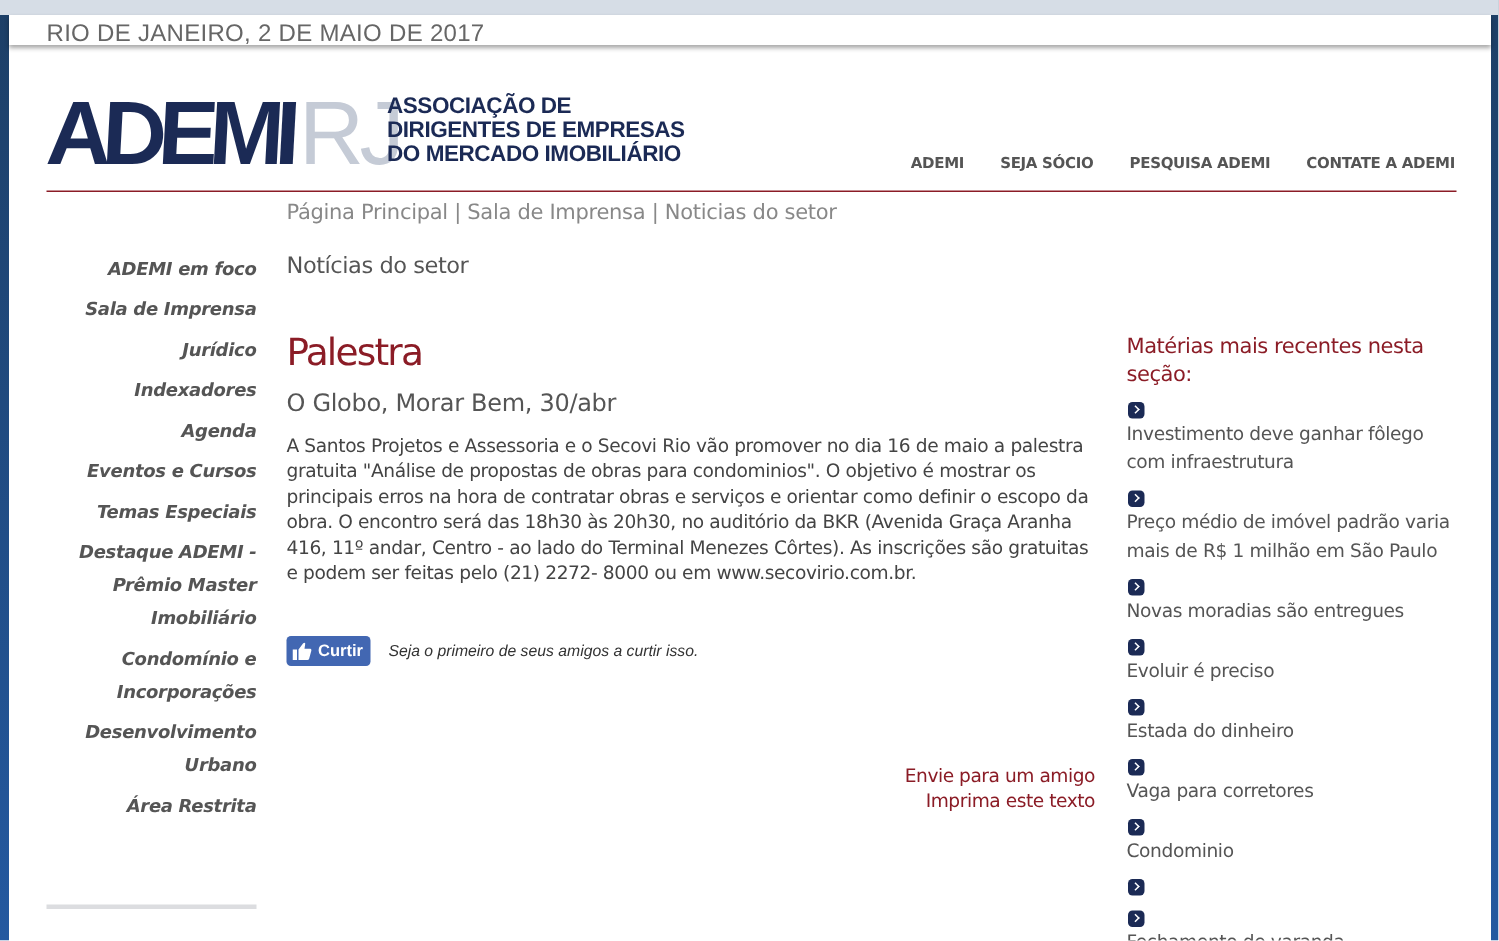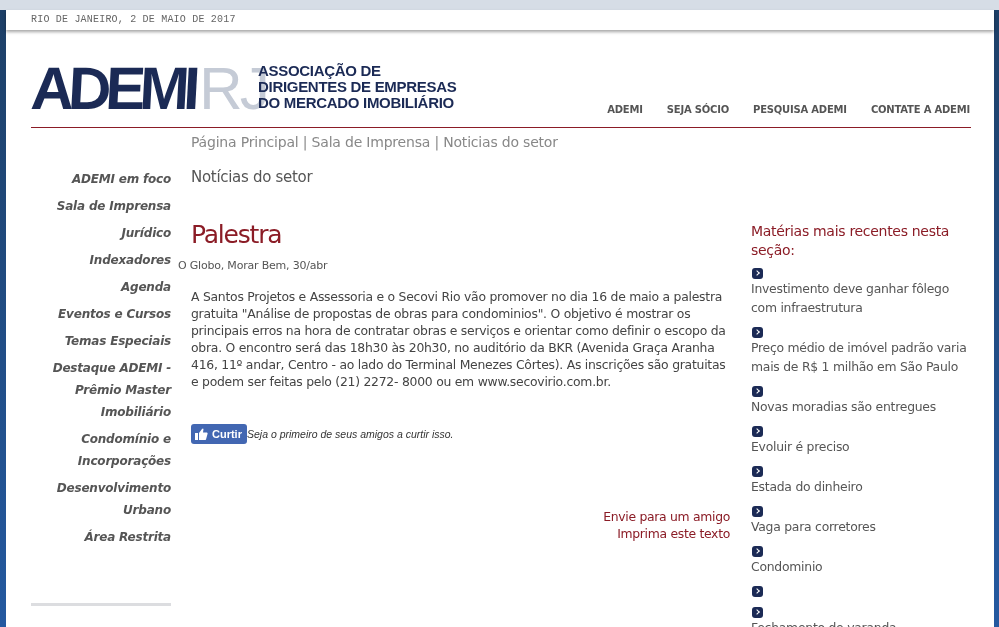--- a/index.html
+++ b/index.html
@@ -9,22 +9,22 @@
     font-family:"DejaVu Sans", sans-serif;
     color:#555;
   }
   .edge-left { position:absolute; left:0; top:0; width:6px; height:627px;
     background:linear-gradient(to bottom,#1d3f66,#2459a0); }
   .edge-right { position:absolute; right:0; top:0; width:5px; height:627px;
     background:linear-gradient(to bottom,#1d3f66,#2459a0); }
   .topbar-strip { position:absolute; left:0; top:0; width:999px; height:10px; background:#d6dde6; }
   .datebar { position:absolute; left:6px; top:10px; width:988px; height:20px; background:#fff;
     box-shadow:0 2px 3px rgba(0,0,0,0.35); }
-  .date-text { position:absolute; left:25px; top:4px; font-family:Liberation Mono, monospace;
-    font-size:10px; color:#666; letter-spacing:0.2px; }
+  .date-text { position:absolute; left:25px; top:4px; font-family:Liberation Sans, sans-serif;
+    font-size:16px; color:#666; letter-spacing:0.2px; }
 
   .logo { position:absolute; left:30px; top:62px; height:52px; display:flex; align-items:flex-end; }
   .logo-ademi { font-family:"Liberation Sans", sans-serif; font-weight:bold; font-size:60px; line-height:50px;
     color:#1b2a55; letter-spacing:-6px; font-style:italic; transform:skewX(8deg); }
   .logo-rj { font-family:"Liberation Sans", sans-serif; font-size:60px; line-height:50px; color:#c5cbd6;
     letter-spacing:-3px; margin-left:6px; }
   .logo-text { position:absolute; left:258px; top:63px; font-family:"Liberation Sans", sans-serif;
     font-size:15px; line-height:16px; color:#1b2a55; font-weight:bold; letter-spacing:-0.3px; }
 
   .topnav { position:absolute; right:29px; top:104px; display:flex; gap:24px; }
@@ -33,24 +33,24 @@
 
   .breadcrumb { position:absolute; left:191px; top:134px; font-size:14px; color:#888; letter-spacing:-0.2px; }
 
   .sidenav { position:absolute; left:31px; top:168px; width:140px; text-align:right; }
   .sidenav a { display:block; font-size:12px; font-weight:bold; color:#555; text-decoration:none;
     line-height:22px; margin-bottom:5px; letter-spacing:-0.2px;font-style:italic; }
   .side-rule { position:absolute; left:31px; top:603px; width:140px; height:3px; background:#dcdde0; }
 
   .section-title { position:absolute; left:191px; top:168px; font-size:15px; color:#555; letter-spacing:-0.3px; }
   .article-title { position:absolute; left:191px; top:220px; font-size:25px; color:#8b1c26; letter-spacing:-1.2px; }
-  .article-source { position:absolute; left:178px; top:259px; font-size:11px; color:#555; letter-spacing:-0.2px;text-align:center; }
+  .article-source { position:absolute; left:191px; top:259px; font-size:16px; color:#555; letter-spacing:-0.2px;text-align:center; }
   .article-body { position:absolute; left:191px; top:288px; width:545px; font-size:12.4px; line-height:17px; color:#444; letter-spacing:-0.25px; }
 
-  .fb { position:absolute; left:191px; top:424px; display:flex; align-items:center; gap:0; }
+  .fb { position:absolute; left:191px; top:424px; display:flex; align-items:center; gap:12px; }
   .fb-btn { background:#4267b2; color:#fff; border-radius:3px; height:20px; padding:0 5px 0 4px;
     display:flex; align-items:center; gap:4px; font-family:"Liberation Sans", sans-serif; font-weight:bold; font-size:11px; }
   .fb-text { font-family:"Liberation Sans", sans-serif; font-size:10.5px; color:#333;font-style:italic; }
 
   .article-actions { position:absolute; right:269px; top:508px; text-align:right; }
   .article-actions a { display:block; font-size:12.4px; line-height:17px; color:#8b1c26; text-decoration:none; letter-spacing:-0.3px; }
 
   .recent { position:absolute; left:751px; top:222px; width:222px; }
   .recent-title { font-size:14px; line-height:19px; color:#8b1c26; letter-spacing:-0.3px; margin-bottom:4px; }
   .recent ul { list-style:none; margin:0; padding:0; }

